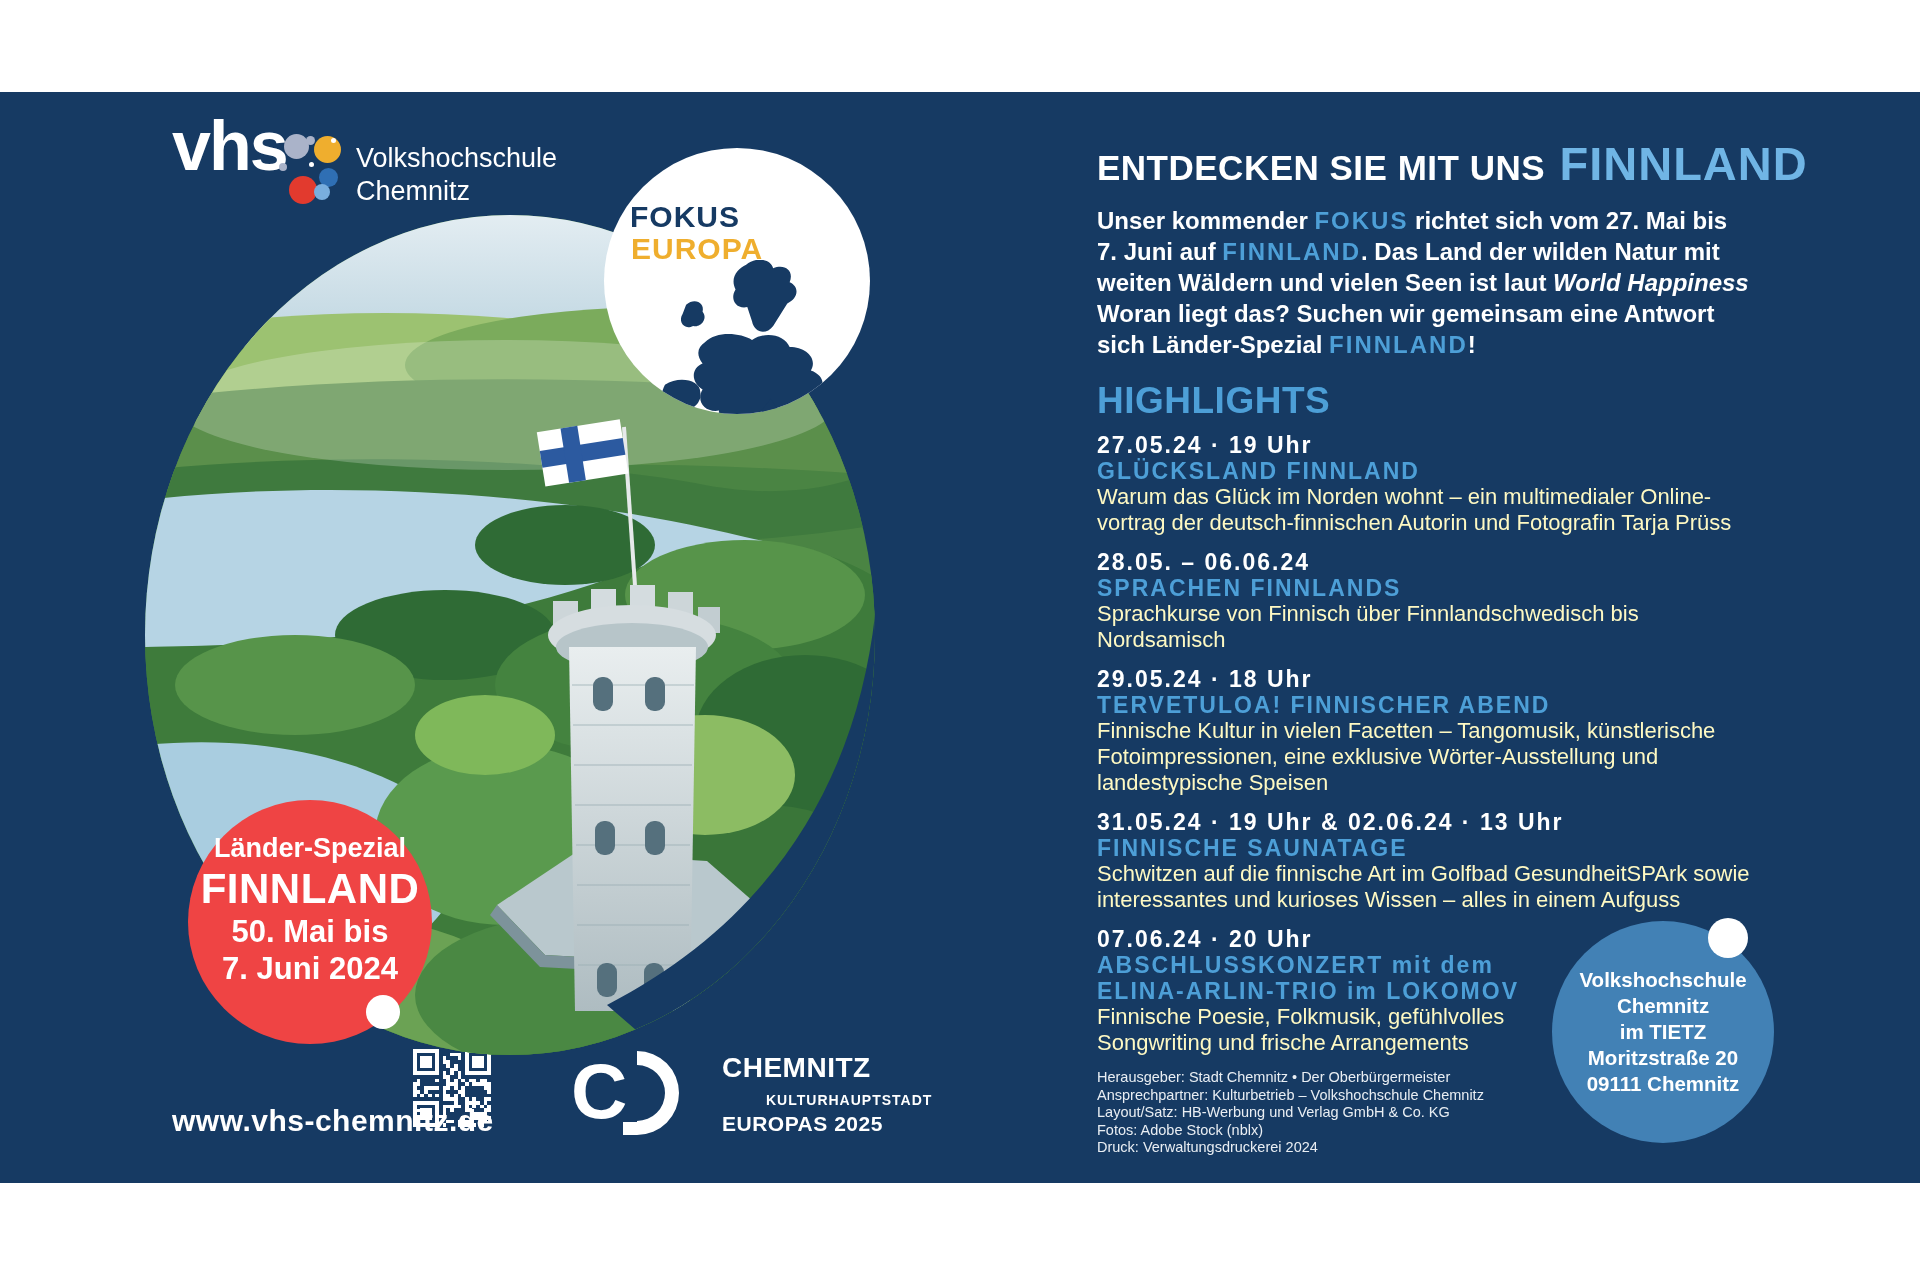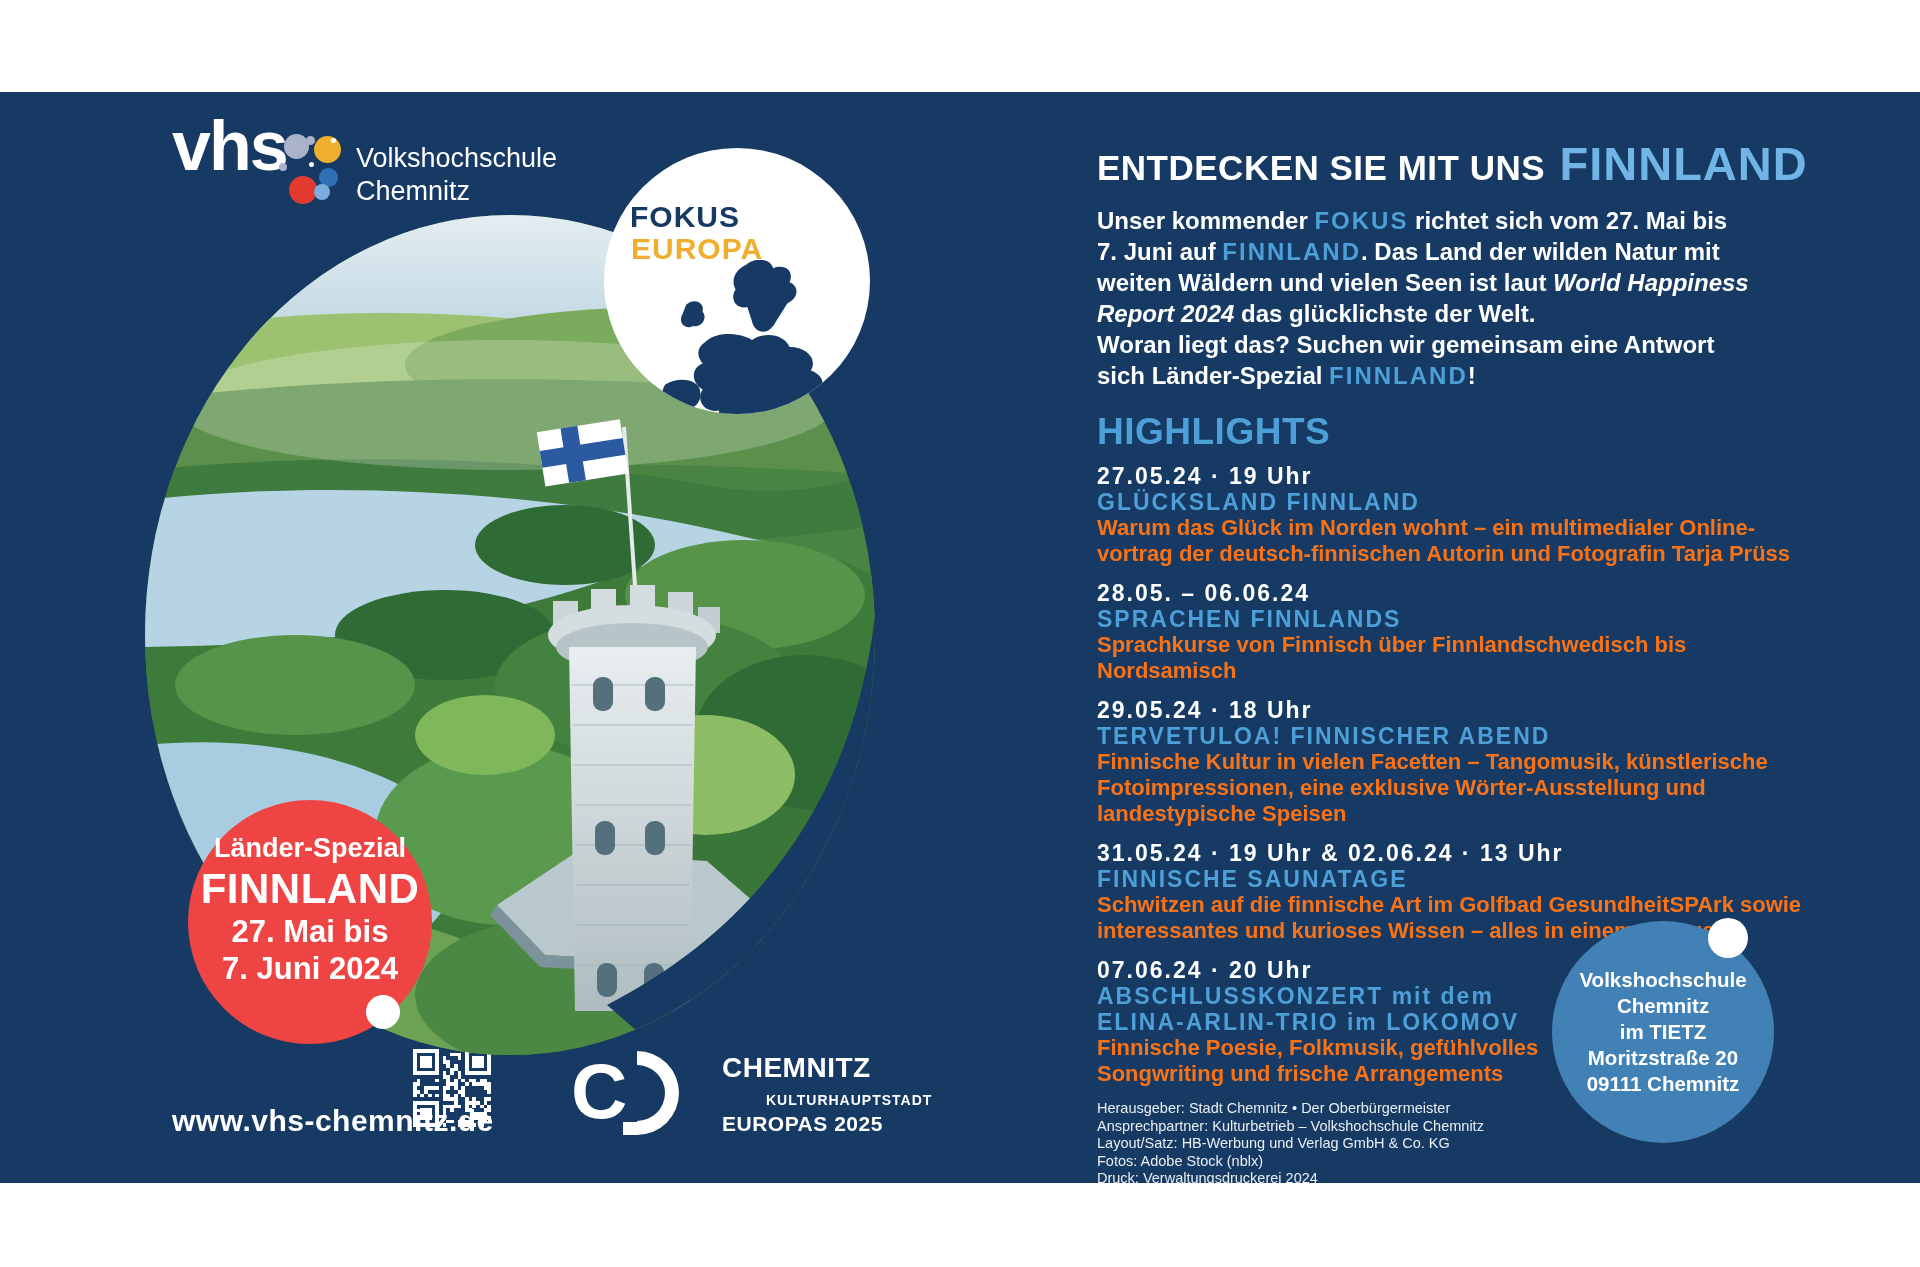--- a/index.html
+++ b/index.html
@@ -57,21 +57,21 @@
   .seg-b { color:#4d9fd7; letter-spacing:2px; }
   .seg-i { font-style:italic; }
   .highlights-title { margin-top:20px; font-size:37px; font-weight:bold; color:#4d9fd7;
     letter-spacing:0.5px; }
   .events { margin-top:10px; }
   .event { margin-bottom:13px; }
   .ev-date { font-size:23px; font-weight:bold; color:#ffffff; letter-spacing:2px;
     line-height:26px; white-space:nowrap; }
   .ev-title { font-size:23px; font-weight:bold; color:#4d9fd7; letter-spacing:2px;
     line-height:26px; white-space:nowrap; }
-  .ev-desc { font-size:22px; font-weight:bold; color:#f97316; line-height:26px; white-space:nowrap; }
+  .ev-desc { font-size:22px; font-weight:normal; color:#fef9c3; line-height:26px; white-space:nowrap; }
   .imprint { margin-top:12px; }
   .imprint-line { font-size:14.5px; color:#e9eef3; line-height:17.5px; white-space:nowrap; }
 
   
   .addr-circle { position:absolute; left:1552px; top:829px; width:222px; height:222px;
     background:#4281b5; border-radius:50%; z-index:2; text-align:center; color:#ffffff; }
   .addr-line { font-size:20.5px; font-weight:bold; line-height:26px; }
   .addr-inner { padding-top:46px; }
 </style>
 </head>
@@ -182,21 +182,21 @@
           <path d="M116,118 L130,140 C134,148 125,154 121,148 L108,128 Z"></path>
           <path d="M26,106 C38,98 56,102 56,112 C58,122 48,130 36,128 C25,130 19,120 26,106 Z"></path>
           <path d="M150,128 l16,-6 l6,8 l-14,8 Z"></path>
         </g>
       </svg>
     </div>
 
     <div class="date-circle">
       <div class="dc1">Länder-Spezial</div>
       <div class="dc2">FINNLAND</div>
-      <div class="dc3">27. Mai bis</div>
+      <div class="dc3">50. Mai bis</div>
       <div class="dc4">7. Juni 2024</div>
     </div>
     <div class="white-bubble" style="left:366px;top:903px;width:34px;height:34px;"></div>
 
     <div class="website">www.vhs-chemnitz.de</div>
     <div class="qr">
       <svg id="qr-svg" width="78" height="80" viewBox="0 0 21 21" shape-rendering="crispEdges">
           <rect x="0" y="0" width="7" height="1" fill="#ffffff"></rect>
           <rect x="0" y="6" width="7" height="1" fill="#ffffff"></rect>
           <rect x="0" y="1" width="1" height="5" fill="#ffffff"></rect>
@@ -347,21 +347,20 @@
 
     <div class="right-col">
       <div class="heading">
         <span class="hw">ENTDECKEN SIE MIT UNS</span>
         <span class="hb">FINNLAND</span>
       </div>
       <div class="intro" id="intro">
           <div class="intro-line"><span class="seg-w">Unser kommender </span><span class="seg-b">FOKUS</span><span class="seg-w"> richtet sich vom 27. Mai bis</span></div>
           <div class="intro-line"><span class="seg-w">7. Juni auf </span><span class="seg-b">FINNLAND</span><span class="seg-w">. Das Land der wilden Natur mit</span></div>
           <div class="intro-line"><span class="seg-w">weiten Wäldern und vielen Seen ist laut </span><span class="seg-i">World Happiness</span></div>
-          <div class="intro-line"><span class="seg-i">Report 2024</span><span class="seg-w"> das glücklichste der Welt.</span></div>
           <div class="intro-line"><span class="seg-w">Woran liegt das? Suchen wir gemeinsam eine Antwort</span></div>
           <div class="intro-line"><span class="seg-w">sich Länder-Spezial </span><span class="seg-b">FINNLAND</span><span class="seg-w">!</span></div>
         </div>
       <div class="highlights-title">HIGHLIGHTS</div>
       <div class="events" id="events">
           <div class="event">
             <div class="ev-date">27.05.24 · 19 Uhr</div>
             <div class="ev-title">GLÜCKSLAND FINNLAND</div>
             <div class="ev-desc">Warum das Glück im Norden wohnt – ein multimedialer Online-</div>
             <div class="ev-desc">vortrag der deutsch-finnischen Autorin und Fotografin Tarja Prüss</div>

